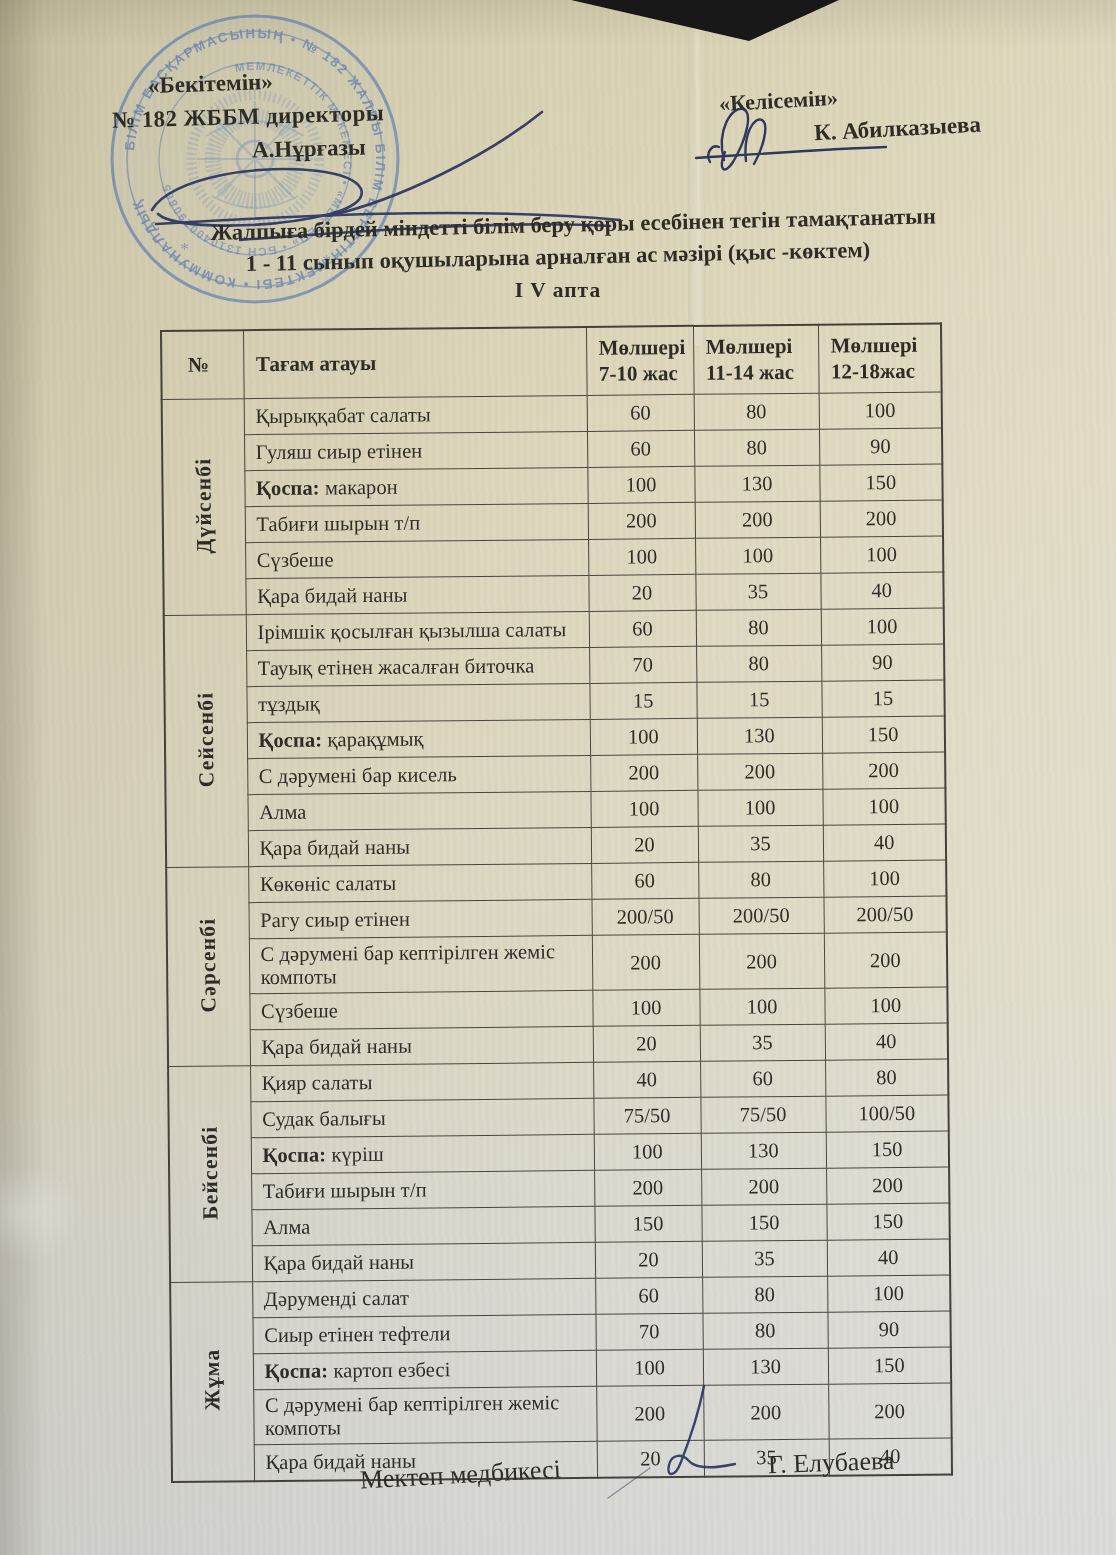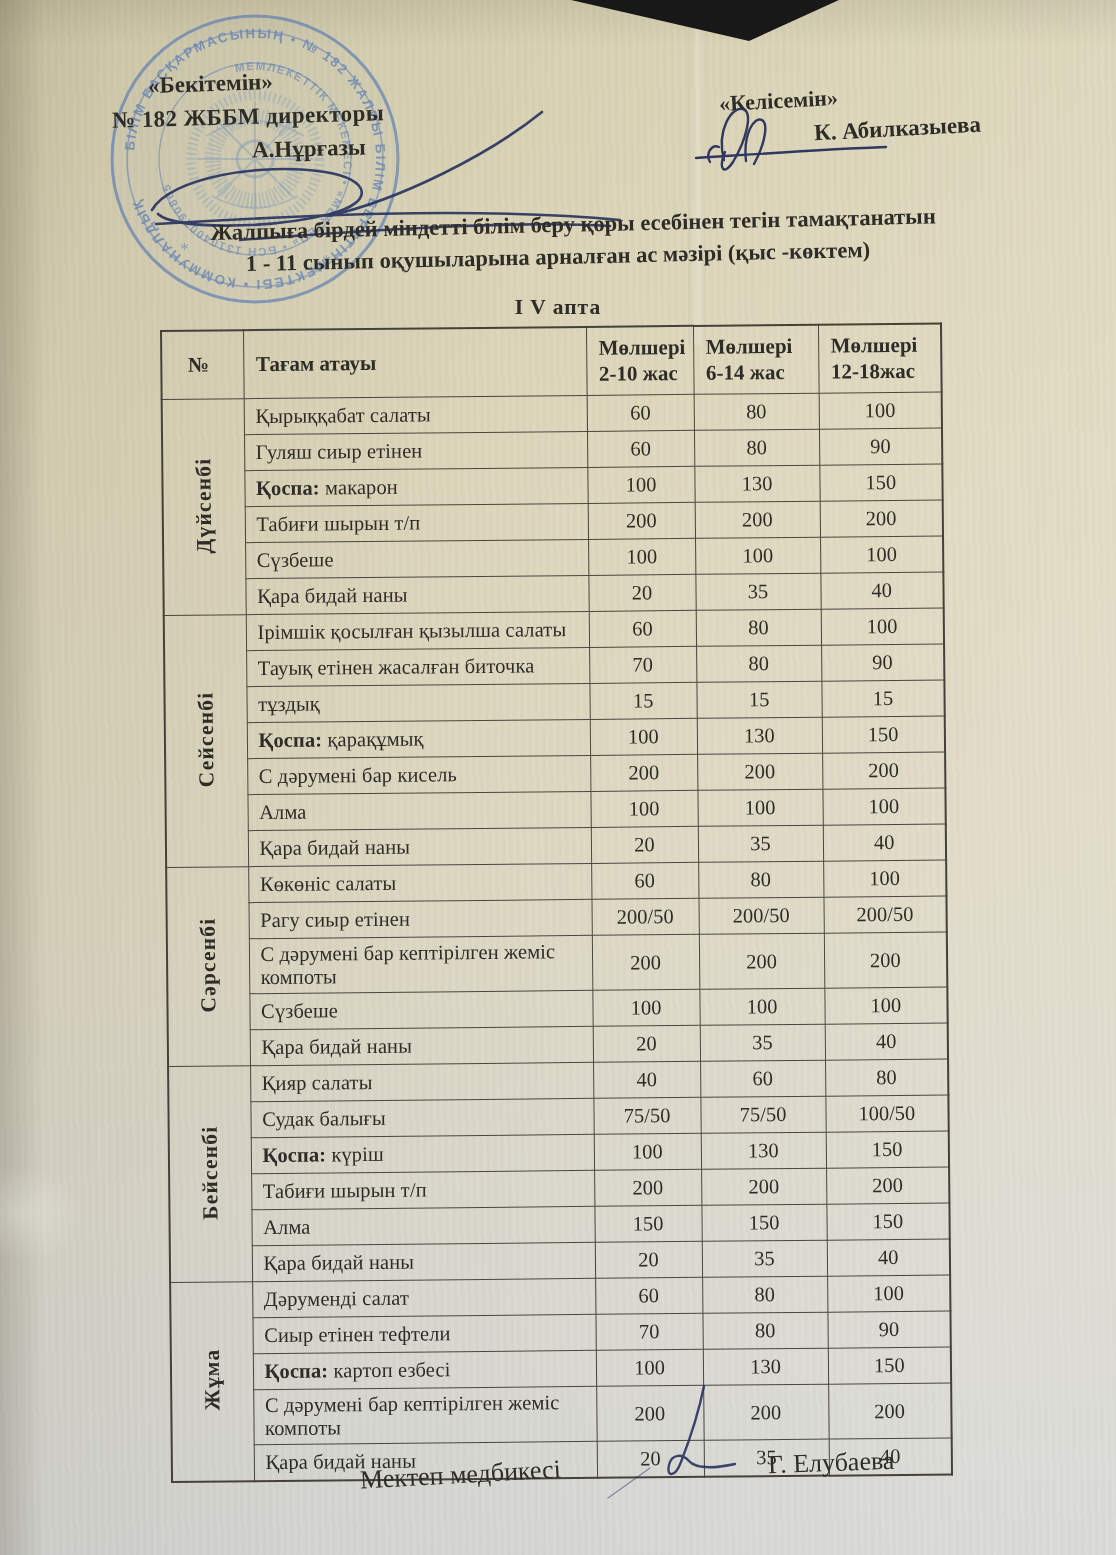--- a/index.html
+++ b/index.html
@@ -33,21 +33,21 @@
   .txt{position:absolute;white-space:nowrap;}
   .b{font-weight:700;}
   
   .approve1{left:148px;top:71px;font-size:23px;transform:rotate(-2deg);}
   .approve2{left:112px;top:104px;font-size:23px;transform:rotate(-1.6deg);letter-spacing:0.4px;}
   .approve3{left:252px;top:136px;font-size:23px;transform:rotate(-1.6deg);}
   .agree1{left:719px;top:88px;font-size:22px;transform:rotate(-3deg);}
   .agree2{left:814px;top:116px;font-size:23px;transform:rotate(-3deg);}
   .title1{left:0;top:212px;width:1116px;text-align:center;font-size:22.5px;transform:rotate(-1.3deg);padding-left:30px;box-sizing:border-box;}
   .title2{left:0;top:244px;width:1116px;text-align:center;font-size:22.5px;transform:rotate(-1.3deg);}
-  .week{left:0;top:295px;width:1116px;text-align:center;font-size:21.5px;letter-spacing:1px;}
+  .week{left:0;top:278px;width:1116px;text-align:center;font-size:21.5px;letter-spacing:1px;}
   
   .tablewrap{position:absolute;left:160px;top:330px;transform:rotate(-0.55deg);transform-origin:0 0;}
   table.menu{border-collapse:collapse;width:780px;table-layout:fixed;}
   table.menu th,table.menu td{border:1.7px solid #4a463e;}
   table.menu{border:2.3px solid #45413a;}
   th{font-size:21px;font-weight:700;text-align:left;vertical-align:middle;padding:8px 8px 8px 12px;line-height:1.22;height:48px;}
   th.no{text-align:center;padding-left:0;}
   td.dish{font-size:20.5px;padding:4px 8px 4px 11px;line-height:1.12;height:27px;vertical-align:middle;letter-spacing:0.1px;}
   td.val{font-size:20.5px;text-align:center;vertical-align:middle;padding:2px;}
   td.daycell{text-align:center;vertical-align:middle;padding:0;}
@@ -130,25 +130,25 @@
           <col style="width: 107px;">
           <col style="width: 125px;">
           <col style="width: 123px;">
         </colgroup>
         <thead>
           <tr>
             <th class="no">№</th>
             <th>Тағам атауы</th>
             <th>
               <div>Мөлшері</div>
-              <div>2-10 жас</div>
+              <div>7-10 жас</div>
             </th>
             <th>
               <div>Мөлшері</div>
-              <div>6-14 жас</div>
+              <div>11-14 жас</div>
             </th>
             <th>
               <div>Мөлшері</div>
               <div>12-18жас</div>
             </th>
           </tr>
         </thead>
         <tbody>
           <tr>
             <td class="daycell" rowspan="6"><span class="daylabel">Дүйсенбі</span></td>

